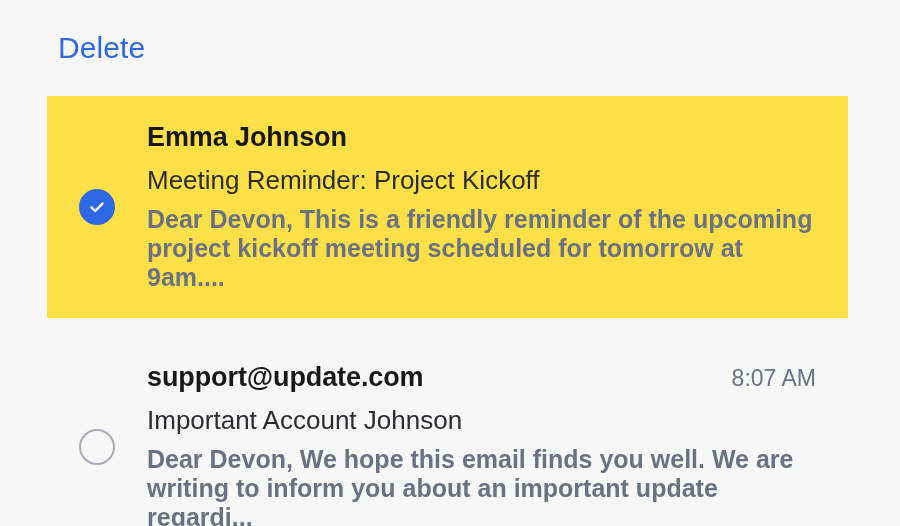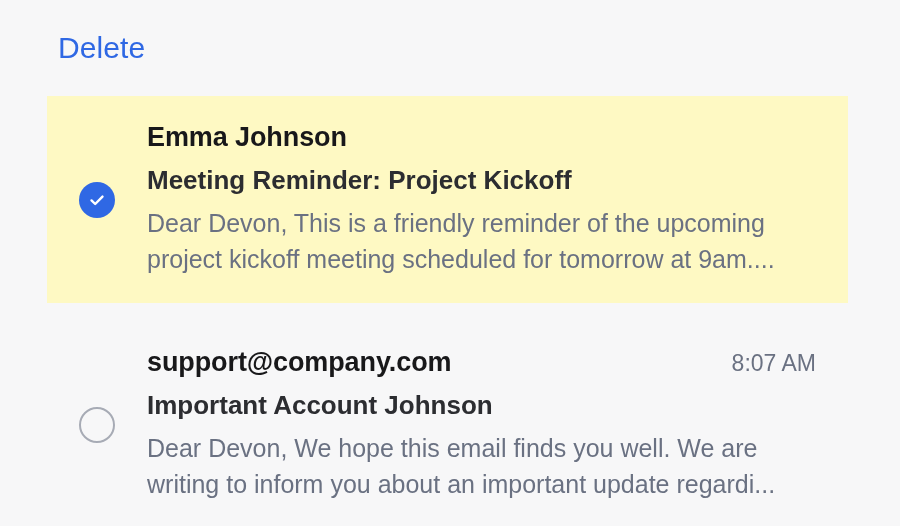--- a/index.html
+++ b/index.html
@@ -61,21 +61,21 @@
 
   .mail-row {
     position: relative;
     box-sizing: border-box;
     display: flex;
     align-items: center;
     background: transparent;
     cursor: pointer;
   }
   .mail-row.selected {
-    background: #fef9c3;
+    background: #fde047;
   }
 
   .select-cell {
     width: 100px;
     min-width: 100px;
     display: flex;
     align-items: center;
     justify-content: center;
     align-self: stretch;
   }
@@ -129,31 +129,31 @@
     line-height: 30px;
     font-weight: 400;
     color: #6a7182;
     white-space: nowrap;
     flex: 0 0 auto;
   }
   .subject {
     margin-top: 10px;
     font-size: 26px;
     line-height: 32px;
-    font-weight: 700;
+    font-weight: 400;
     color: #2c2d31;
     white-space: nowrap;
     overflow: hidden;
     text-overflow: ellipsis;
   }
   .preview {
     margin-top: 9px;
     font-size: 25px;
-    line-height: 36px;
-    font-weight: 400;
+    line-height: 29px;
+    font-weight: 700;
     color: #6a7182;
   }
   .row-gap {
     height: 18px;
   }
 </style>
 </head>
 <body>
 
 <div class="screen">
@@ -182,21 +182,21 @@
     </div>
 
     <div class="row-gap"></div>
 
     <div class="mail-row">
       <div class="select-cell">
         <span class="check off"></span>
       </div>
       <div class="mail-body">
         <div class="mail-head">
-          <div class="sender">support@company.com</div>
+          <div class="sender">support@update.com</div>
           <div class="time">8:07 AM</div>
         </div>
         <div class="subject">Important Account Johnson</div>
         <div class="preview">Dear Devon, We hope this email finds you well. We are writing to inform you about an important update regardi...</div>
       </div>
     </div>
 
   </div>
 </div>
 

